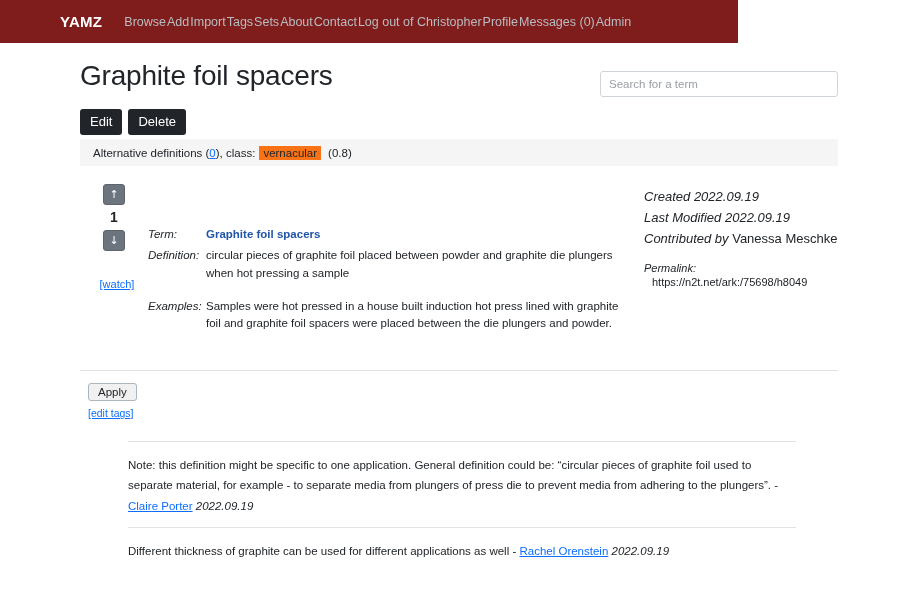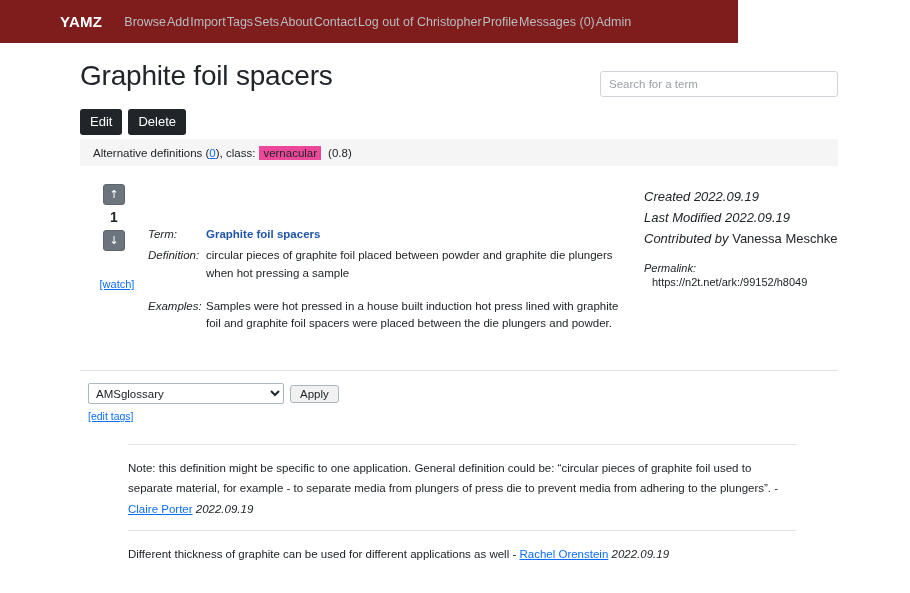--- a/index.html
+++ b/index.html
@@ -105,21 +105,21 @@
     height: 27px;
     display: flex;
     align-items: center;
     padding-left: 13px;
     font-size: 11.5px;
     color: #212529;
     width: 100%;
   }
   .altbar a { color: #0d6efd; text-decoration: underline; }
   .cls-badge {
-    background: #ec4899;
+    background: #f97316;
     padding: 1px 4px;
     margin-left: 4px;
     color: #212529;
   }
   .cls-score { margin-left: 7px; color: #212529; }
 
   
   .def-block {
     display: flex;
     margin-top: 18px;
@@ -379,31 +379,28 @@
       </div>
       <div class="meta-line">
         <span>Last Modified</span>
         <span>2022.09.19</span>
       </div>
       <div class="meta-line">
         <span>Contributed by</span>
         <span class="plain">Vanessa Meschke</span>
       </div>
       <div class="permalink-label">Permalink:</div>
-      <div class="permalink-url">https://n2t.net/ark:/99152/h8049</div>
+      <div class="permalink-url">https://n2t.net/ark:/75698/h8049</div>
     </div>
 
   </div>
 
   <hr class="hr hr-main">
 
   <div class="tag-row">
-    <select class="tag-select">
-      <option>AMSglossary</option>
-    </select>
     <button class="apply-btn">Apply</button>
   </div>
   <a class="edit-tags">[edit tags]</a>
 
   <div class="comments">
     <div class="comment">
       <span>Note: this definition might be specific to one application. General definition could be: “circular pieces of graphite foil used to separate material, for example - to separate media from plungers of press die to prevent media from adhering to the plungers”. -</span>
       <a>Claire Porter</a>
       <span class="date">2022.09.19</span>
     </div>

